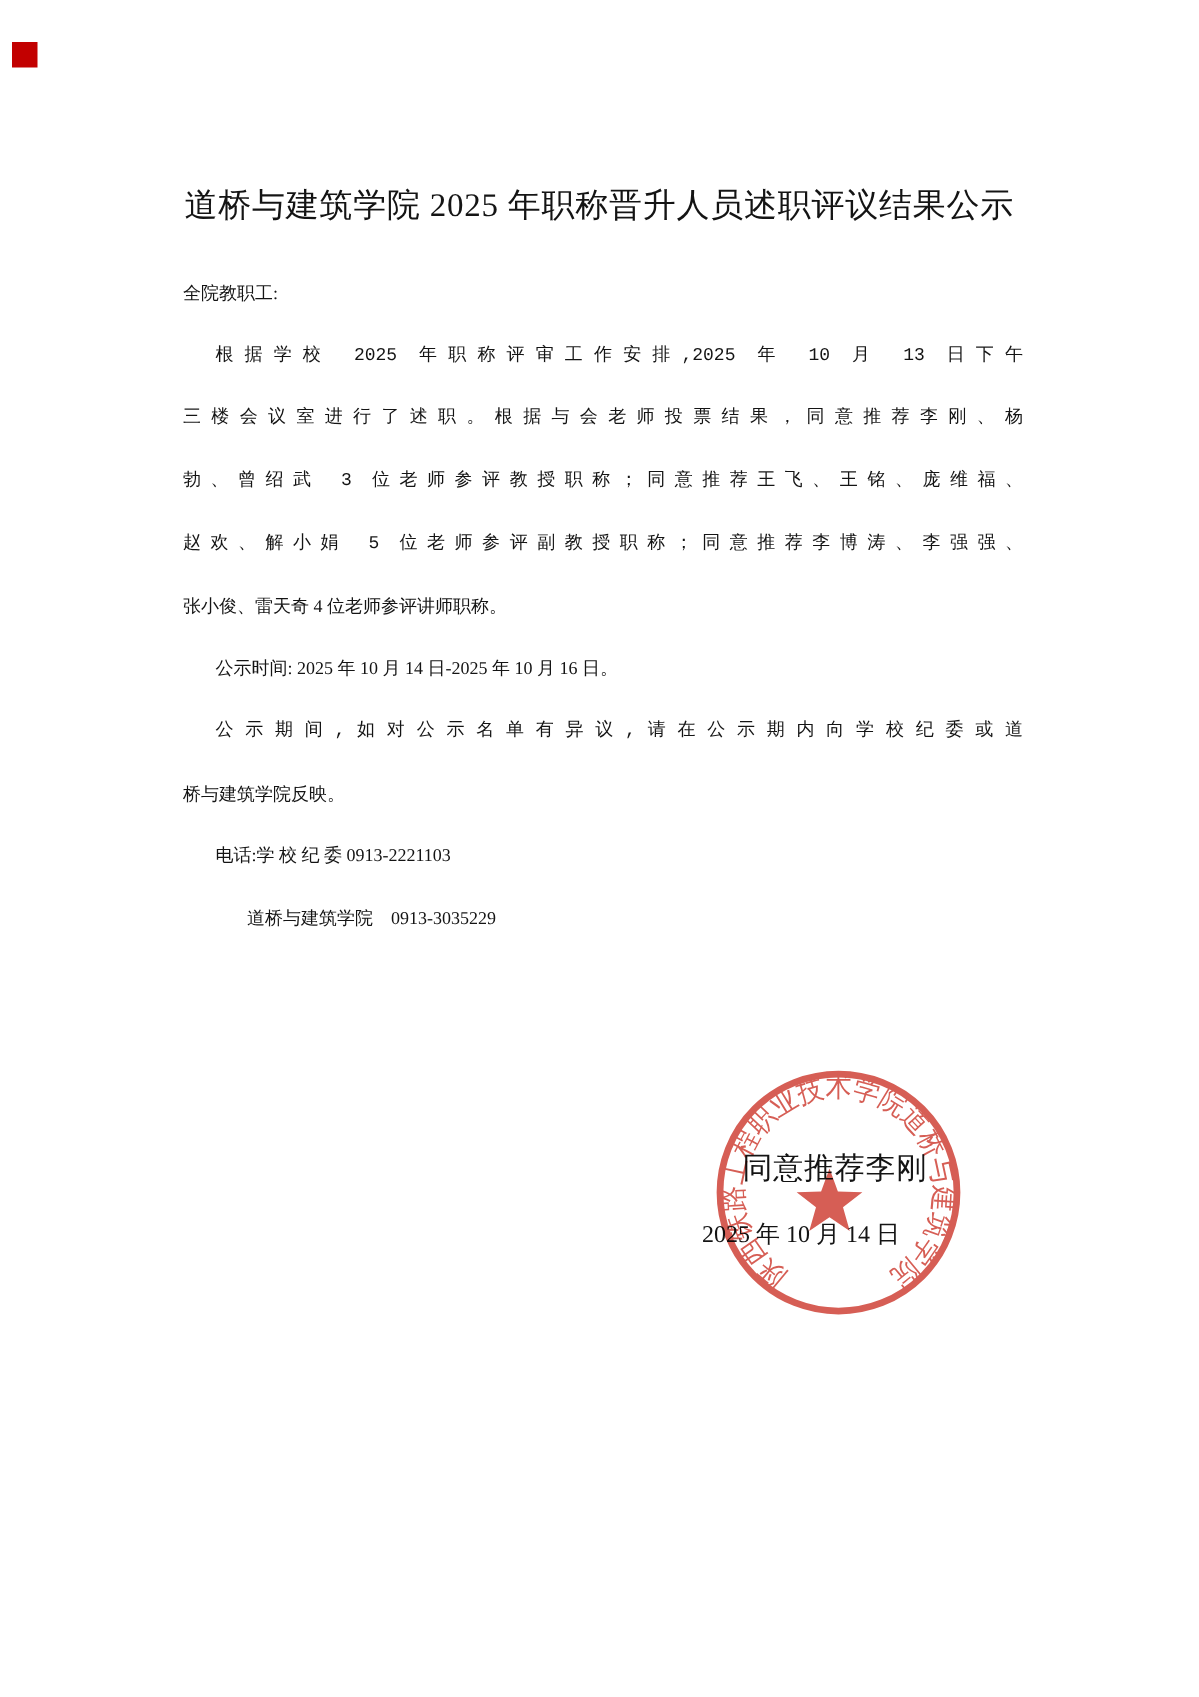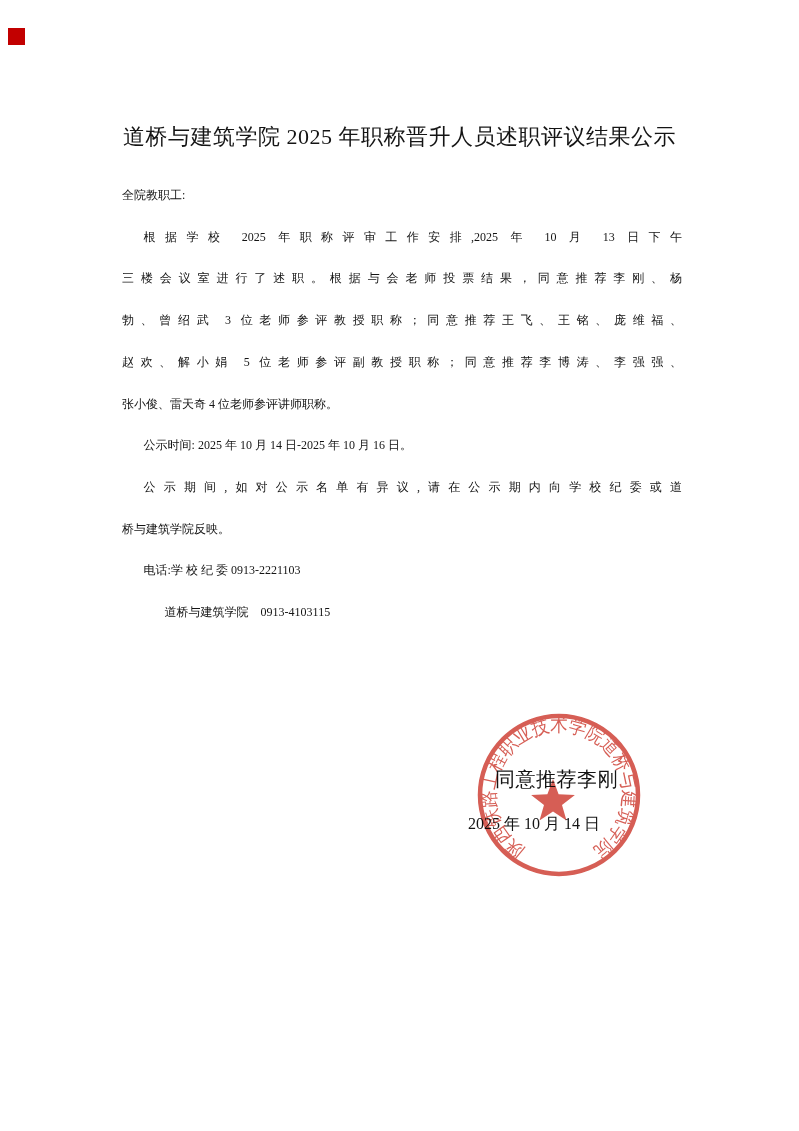--- a/index.html
+++ b/index.html
@@ -24,21 +24,21 @@
     line-height:34px;
   }
   .body{
     position:absolute;left:122px;top:175px;width:560px;
     font-size:12px;
     line-height:41.7px;
   }
   .line{min-height:41.7px;}
   .indent{text-indent:1.8em;}
   .indent4{text-indent:3.55em;}
-  .just{text-align:justify;text-align-last:justify;}
+  .just{text-align:justify;text-align-last:justify;font-family:Liberation Mono, monospace;}
   .sig-org{
     position:absolute;left:495px;top:768px;
     font-size:20px;line-height:22px;letter-spacing:0.5px;
   }
   .sig-date{
     position:absolute;left:468px;top:813px;
     font-size:16px;line-height:22px;
   }
   .seal{
     position:absolute;left:469px;top:705px;
@@ -61,21 +61,21 @@
     <div class="line">全院教职工:</div>
     <div class="line indent just">根据学校 2025 年职称评审工作安排,2025 年 10 月 13 日下午</div>
     <div class="line just">三楼会议室进行了述职。根据与会老师投票结果，同意推荐李刚、杨</div>
     <div class="line just">勃、曾绍武 3 位老师参评教授职称；同意推荐王飞、王铭、庞维福、</div>
     <div class="line just">赵欢、解小娟 5 位老师参评副教授职称；同意推荐李博涛、李强强、</div>
     <div class="line">张小俊、雷天奇 4 位老师参评讲师职称。</div>
     <div class="line indent">公示时间: 2025 年 10 月 14 日-2025 年 10 月 16 日。</div>
     <div class="line indent just">公示期间,如对公示名单有异议,请在公示期内向学校纪委或道</div>
     <div class="line">桥与建筑学院反映。</div>
     <div class="line indent">电话:学 校 纪 委 0913-2221103</div>
-    <div class="line indent4">道桥与建筑学院　0913-4103115</div>
+    <div class="line indent4">道桥与建筑学院　0913-3035229</div>
   </div>
 
   <div class="sig-org">同意推荐李刚</div>
   <div class="sig-date">2025 年 10 月 14 日</div>
 
   <svg class="seal" viewBox="0 0 180 180" xmlns="http://www.w3.org/2000/svg">
     <circle cx="90" cy="90" r="79" fill="none" stroke-width="4.5" stroke="#cd3a2f"></circle>
     <path id="seal-arc" d="M 58,145.4 A 64,64 0 1 1 122,145.4" fill="none"></path>
     <text font-size="20" font-family="Liberation Serif, DejaVu Serif, serif" fill="#cd3a2f">
       <textPath href="#seal-arc" startOffset="50%" text-anchor="middle" textLength="330" lengthAdjust="spacingAndGlyphs">陕西铁路工程职业技术学院道桥与建筑学院</textPath>

